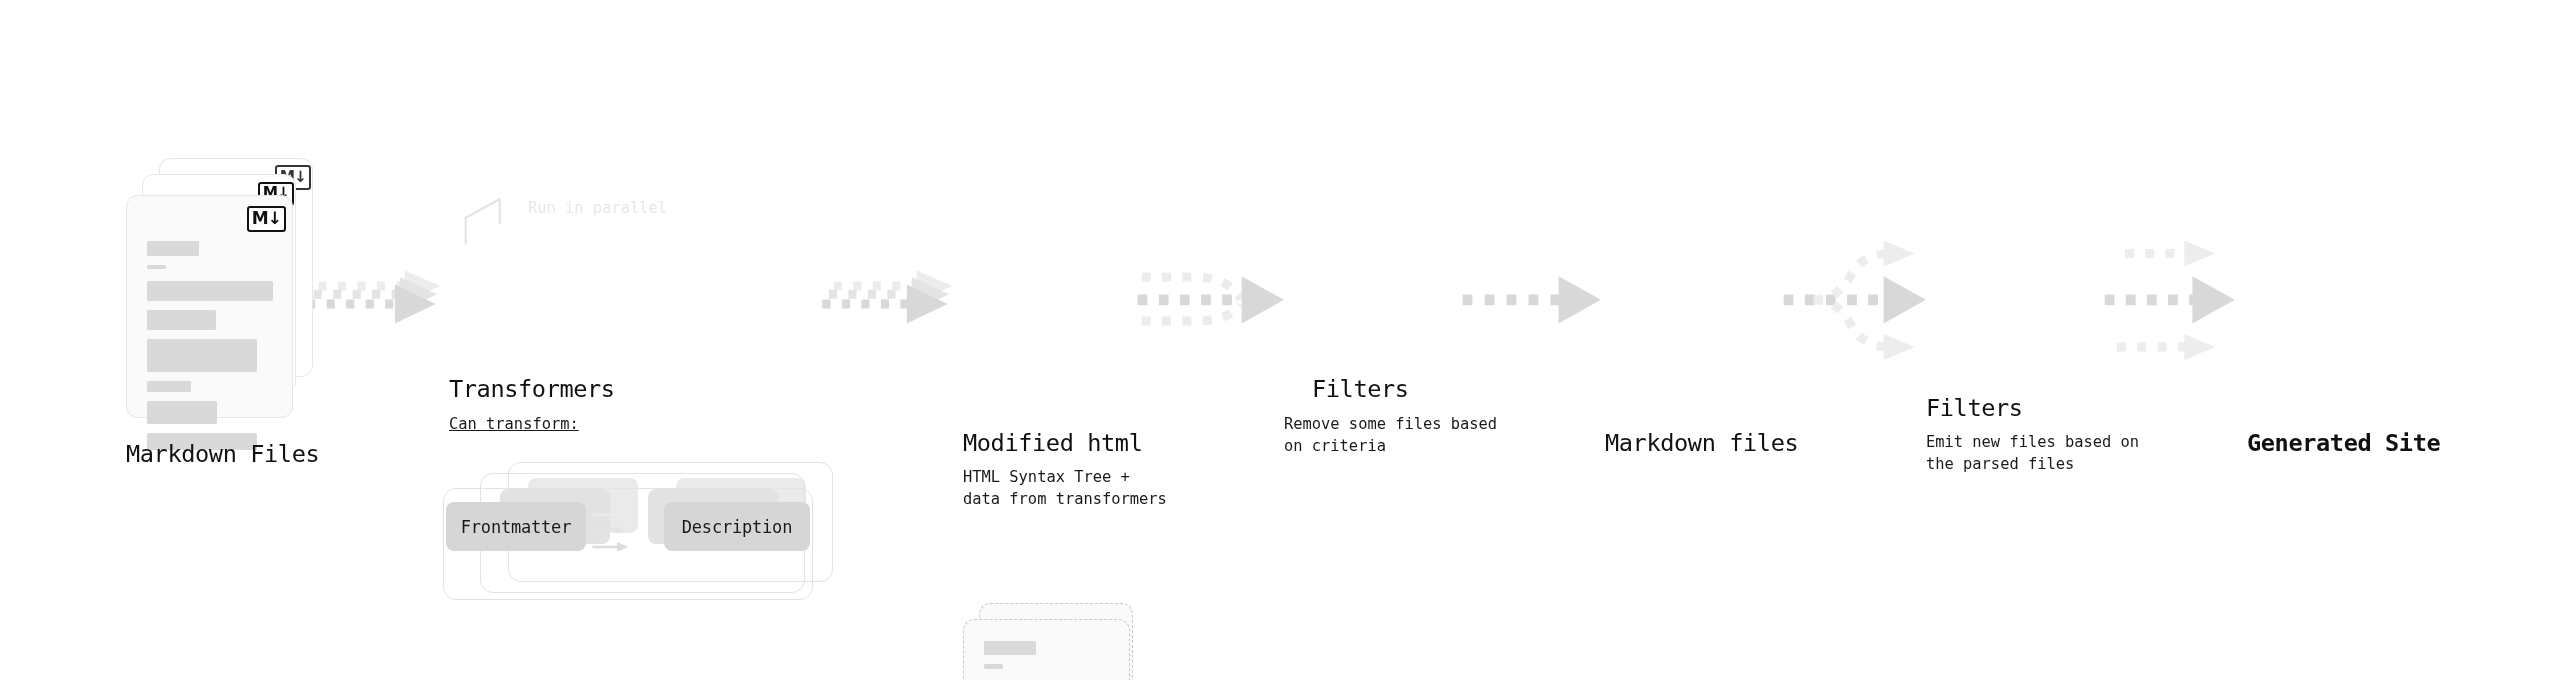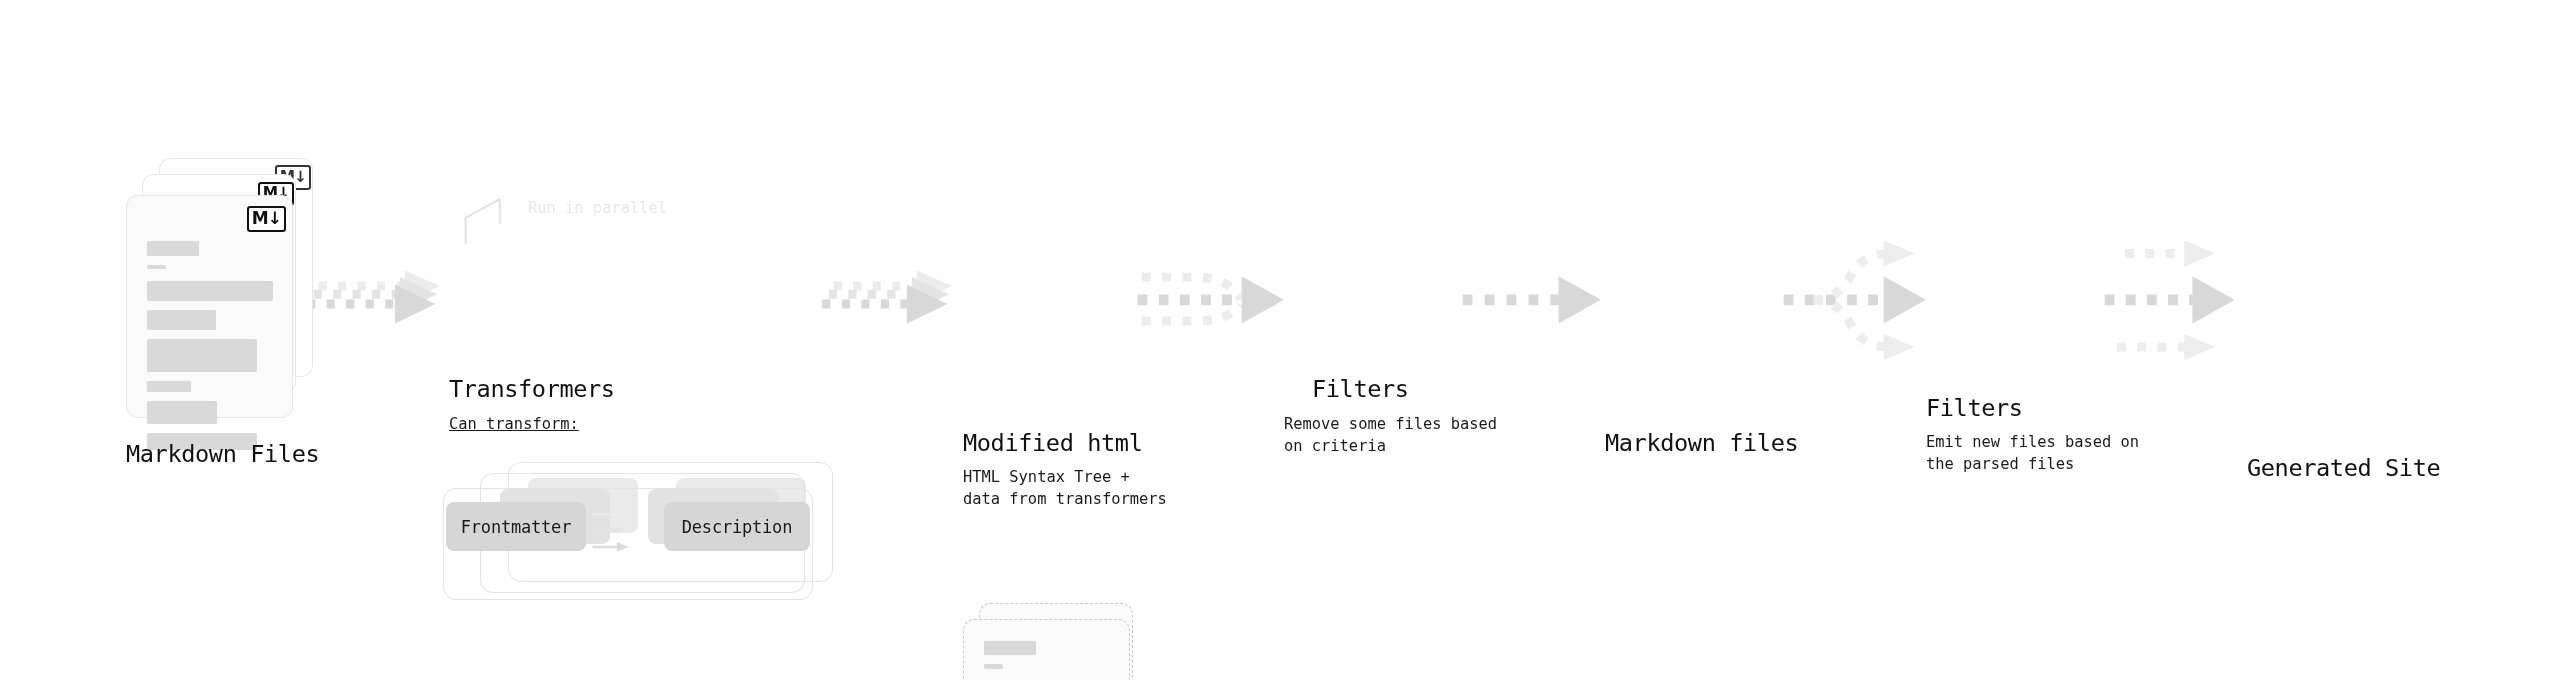--- a/index.html
+++ b/index.html
@@ -272,16 +272,16 @@
   <div class="caption-title" style="left:1284px; top:375px;margin-left:28px;">Filters</div>
   <div class="caption-sub" style="left:1284px; top:413px;">Remove some files based
 on criteria</div>
 
   <div class="caption-title" style="left:1605px; top:429px;">Markdown files</div>
 
   <div class="caption-title" style="left:1926px; top:394px;">Filters</div>
   <div class="caption-sub" style="left:1926px; top:431px;">Emit new files based on
 the parsed files</div>
 
-  <div class="caption-title" style="left:2247px; top:454px;">Generated Site</div>
+  <div class="caption-title" style="left:2247px; top:429px;font-weight:bold;">Generated Site</div>
 
 </div>
 
 
 </body></html>

